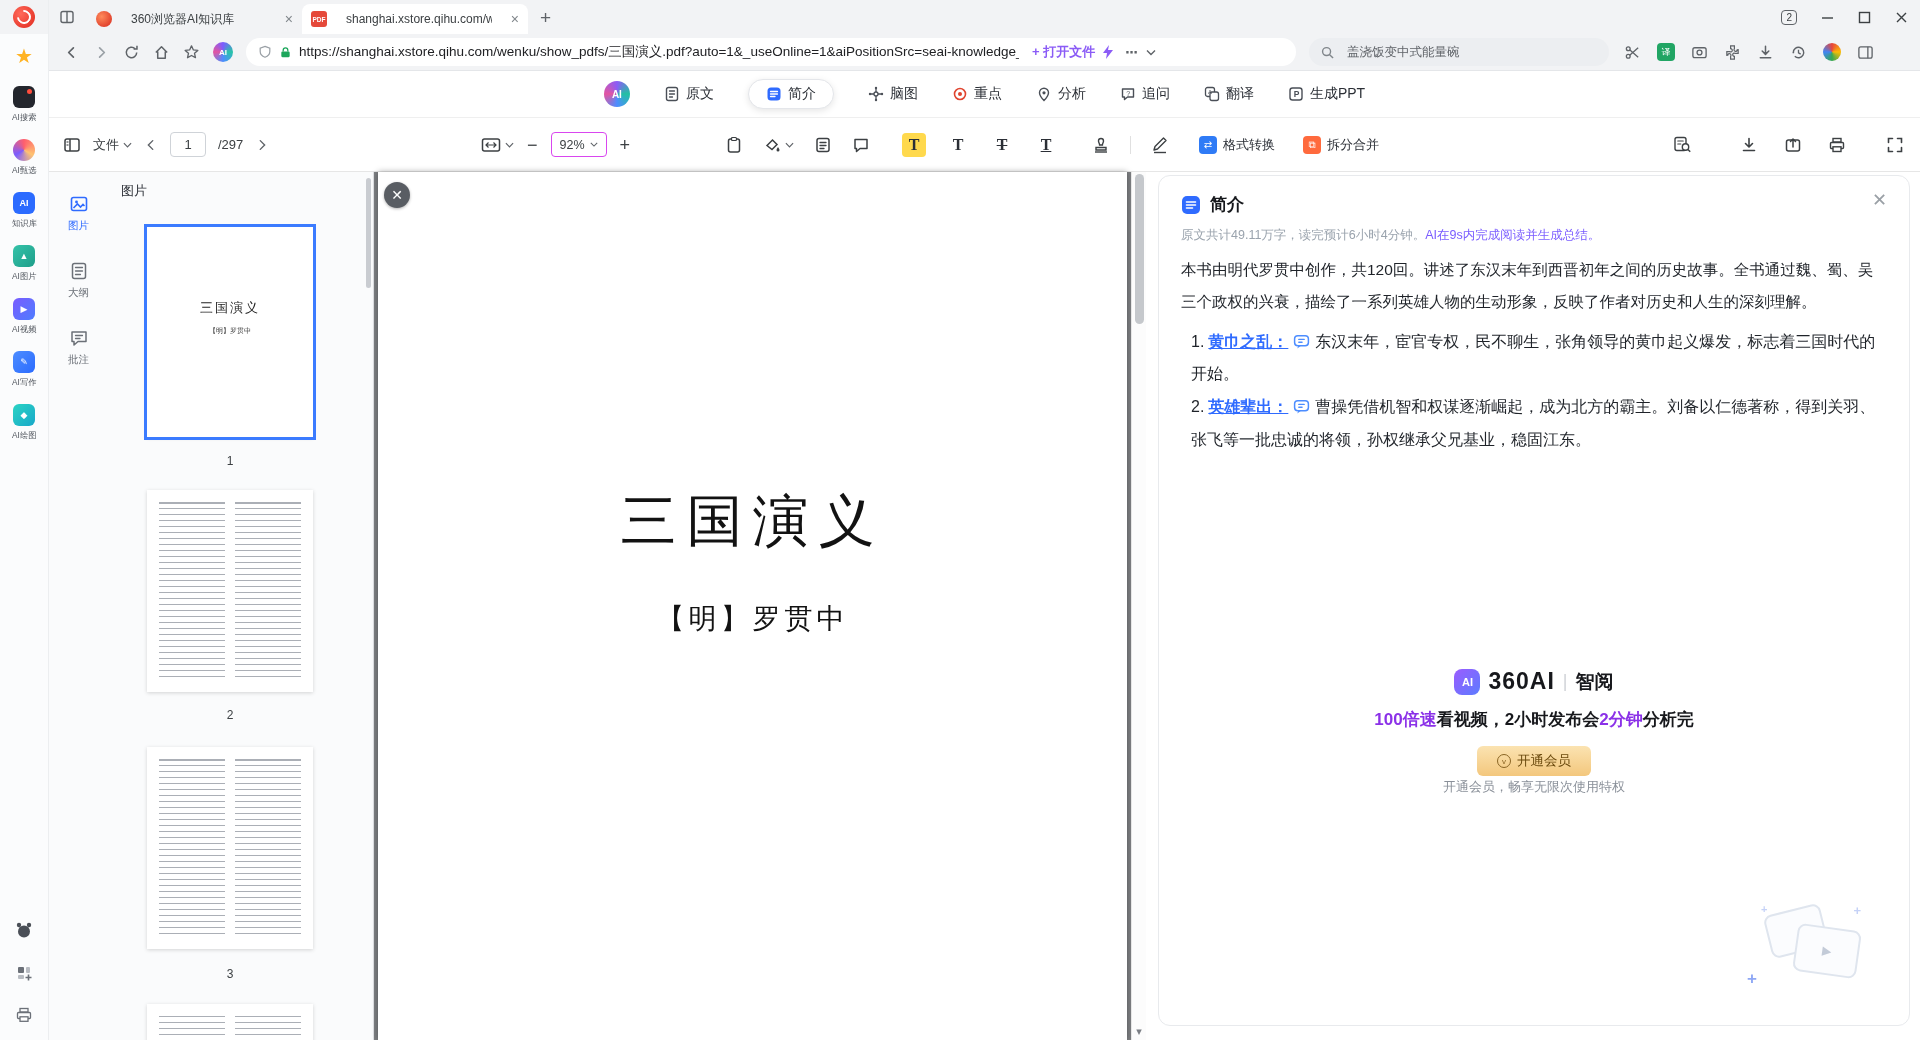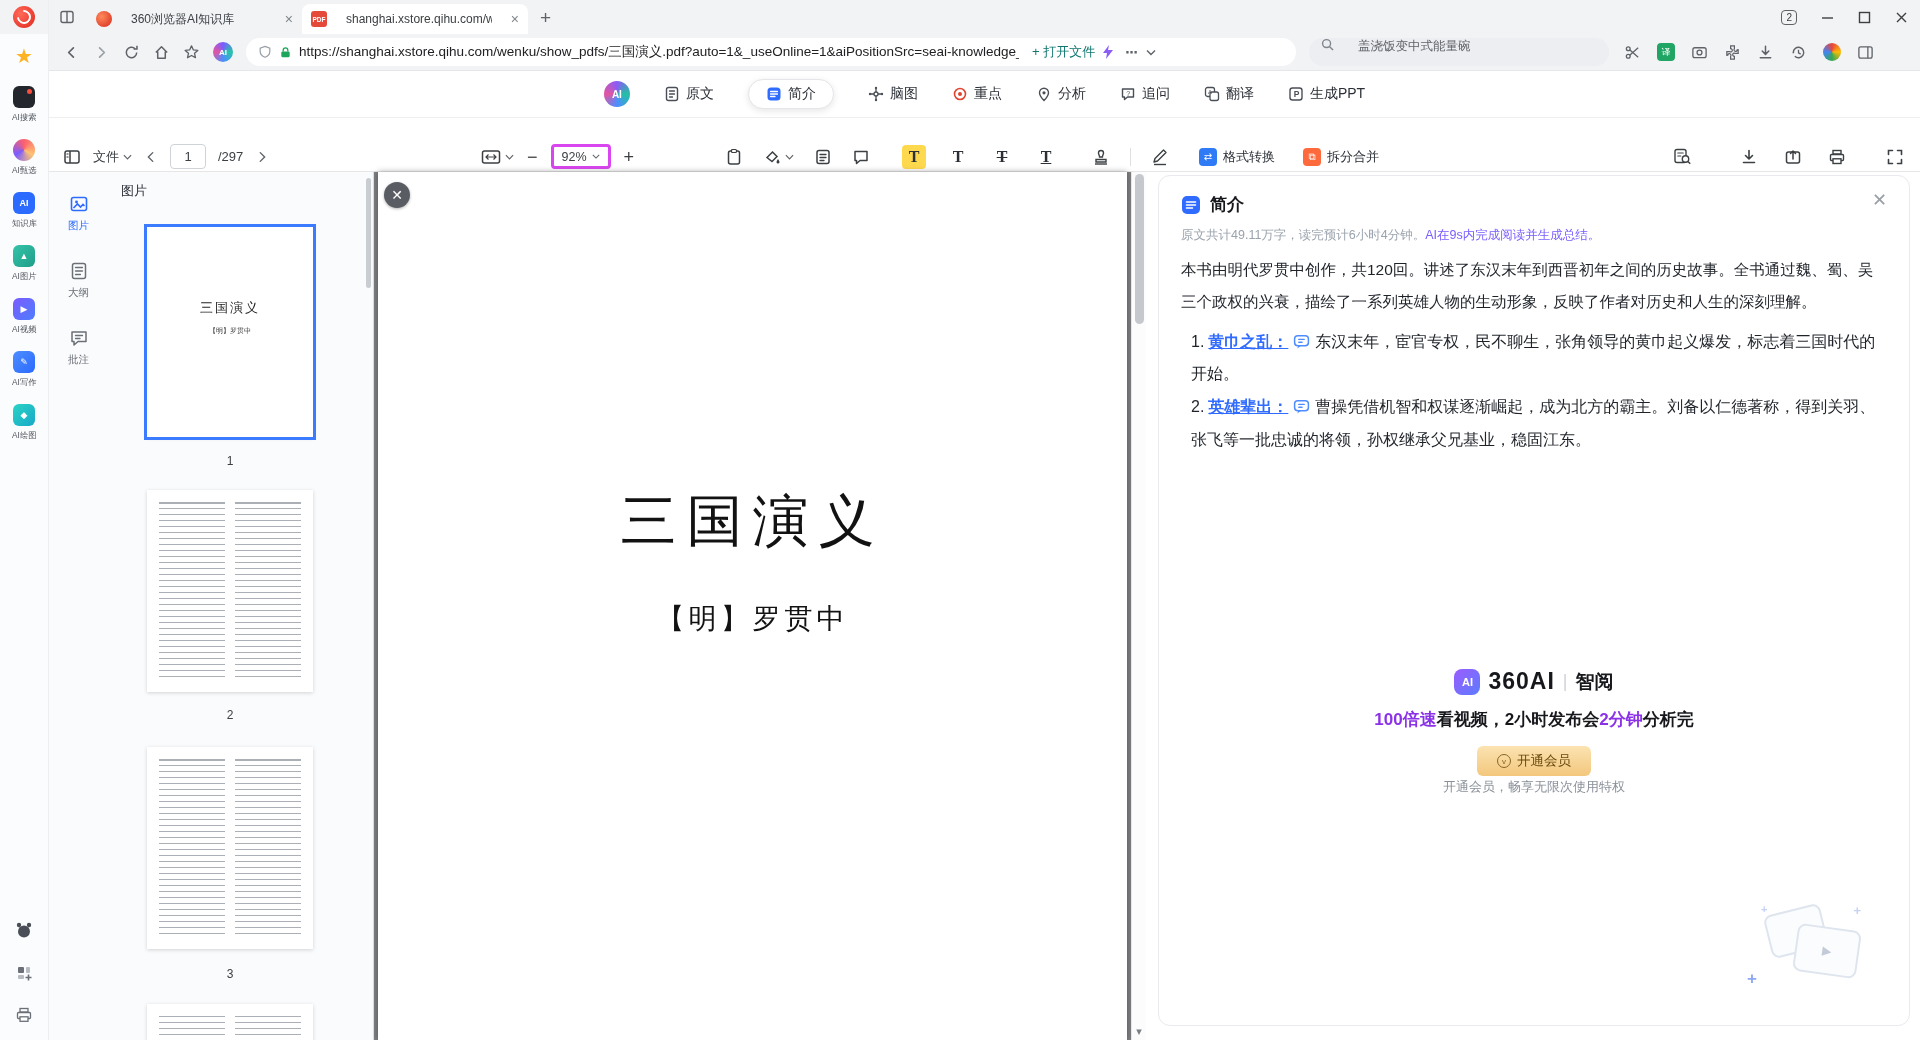--- a/index.html
+++ b/index.html
@@ -46,44 +46,44 @@
   .win-controls{position:absolute;right:12px;top:0;height:34px;display:flex;align-items:center;gap:24px}
   .win-badge{border:1.4px solid #5f6368;border-radius:4px;font-size:10px;color:#3c4043;padding:0 4px;line-height:13px;cursor:pointer}
   .wc{cursor:pointer}
 
   
   .addressbar{height:37px;background:#f2f3f5;display:flex;align-items:center;padding:0 14px;gap:13px;border-bottom:1px solid #e4e6e9;flex-shrink:0}
   .nav-ic{display:flex;align-items:center;cursor:pointer}
   .ai-badge{width:20px;height:20px;border-radius:50%;background:conic-gradient(#7b5cff,#27c4a8,#4d8dff,#e255a1,#7b5cff);color:#fff;font-size:8px;font-weight:bold;display:flex;align-items:center;justify-content:center;cursor:pointer}
   .url-bar{display:flex;align-items:center;height:28px;background:#fff;border-radius:15px;padding:0 12px;width:1050px;gap:7px;cursor:text}
   .url-text{color:#202124;font-size:13.5px;white-space:nowrap;overflow:hidden;max-width:720px}
-  .open-file{color:#0f766e;font-weight:normal;font-size:13px;white-space:nowrap;margin-left:6px;cursor:pointer}
+  .open-file{color:#8b5cf6;font-weight:bold;font-size:13px;white-space:nowrap;margin-left:6px;cursor:pointer}
   .dots{color:#5f6368;font-weight:bold;letter-spacing:1px;cursor:pointer;margin-left:4px}
-  .search-box{display:flex;align-items:flex-start;gap:24px;height:28px;width:300px;background:#eceef1;border-radius:15px;padding:0 12px;cursor:text}
+  .search-box{display:flex;align-items:center;gap:13px;height:28px;width:300px;background:#eceef1;border-radius:15px;padding:0 12px;cursor:text}
   .search-text{font-size:12.5px;color:#5f6368;white-space:nowrap;overflow:hidden}
   .ab-right{display:flex;align-items:center;gap:16px;margin-left:2px}
   .g-translate{width:18px;height:18px;border-radius:4px;background:#21a564;color:#fff;font-size:9px;display:flex;align-items:center;justify-content:center;cursor:pointer}
   .profile-ic{width:18px;height:18px;border-radius:50%;background:conic-gradient(#e8453c,#fbbc05,#34a853,#4285f4,#e8453c);cursor:pointer}
 
   
   .ai-toolbar{height:47px;background:#fff;display:flex;align-items:center;justify-content:center;gap:34px;border-bottom:1px solid #efefef;flex-shrink:0}
   .ai-logo{width:26px;height:26px;border-radius:50%;background:conic-gradient(#8b5cf6,#22c1a3,#4d8dff,#e255a1,#8b5cf6);color:#fff;font-weight:bold;font-size:10px;display:flex;align-items:center;justify-content:center;cursor:pointer}
   .ai-item{display:flex;align-items:center;gap:6px;font-size:14px;color:#2b2f36;cursor:pointer}
   .ai-item.active{border:1px solid #e4e6ea;border-radius:17px;padding:5px 17px;box-shadow:0 2px 7px rgba(0,0,0,.10);background:#fff}
 
   
   .pdf-toolbar{height:54px;background:#fff;border-bottom:1px solid #e6e6e6;position:relative;flex-shrink:0}
-  .tb{position:absolute;top:12px;height:100%;display:flex;align-items:center;color:#3c4043}
+  .tb{position:absolute;top:0;height:100%;display:flex;align-items:center;color:#3c4043}
   .tb-left{left:14px;gap:12px}
   .tb-mid{left:432px;gap:13px}
   .tb-tools{left:676px;gap:20px}
   .tb-right{right:16px;gap:26px}
   .tbtn{display:flex;align-items:center;gap:4px;cursor:pointer}
   .page-box{width:36px;height:25px;border:1px solid #cfd3d8;border-radius:4px;display:flex;align-items:center;justify-content:center;background:#fff;font-size:13px}
-  .zoom-box{height:25px;border:3px solid #d946ef;border-radius:4px;display:flex;align-items:center;justify-content:center;gap:5px;padding:0 8px;font-size:12.5px;cursor:pointer}
+  .zoom-box{height:25px;border:1px solid #d946ef;border-radius:4px;display:flex;align-items:center;justify-content:center;gap:5px;padding:0 8px;font-size:12.5px;cursor:pointer}
   .zsign{font-size:18px;color:#3c4043;cursor:pointer;line-height:1}
   .t-letter{font-family:"Liberation Serif","DejaVu Serif",serif;font-size:16px;font-weight:bold;color:#2b2f36;width:24px;height:24px;display:flex;align-items:center;justify-content:center;cursor:pointer}
   .t-hl{background:#ffd94d;border-radius:4px}
   .t-strike{text-decoration:line-through}
   .t-under{text-decoration:underline}
   .vdiv{width:1px;height:18px;background:#e0e0e0}
   .conv-ic{width:18px;height:18px;border-radius:4px;background:#2f7bf6;color:#fff;font-size:10px;display:flex;align-items:center;justify-content:center}
   .splitm-ic{width:18px;height:18px;border-radius:4px;background:#ff6a3d;color:#fff;font-size:10px;display:flex;align-items:center;justify-content:center}
   .tool-label{font-size:13px;color:#2b2f36;display:flex;align-items:center;gap:6px;cursor:pointer}
 

